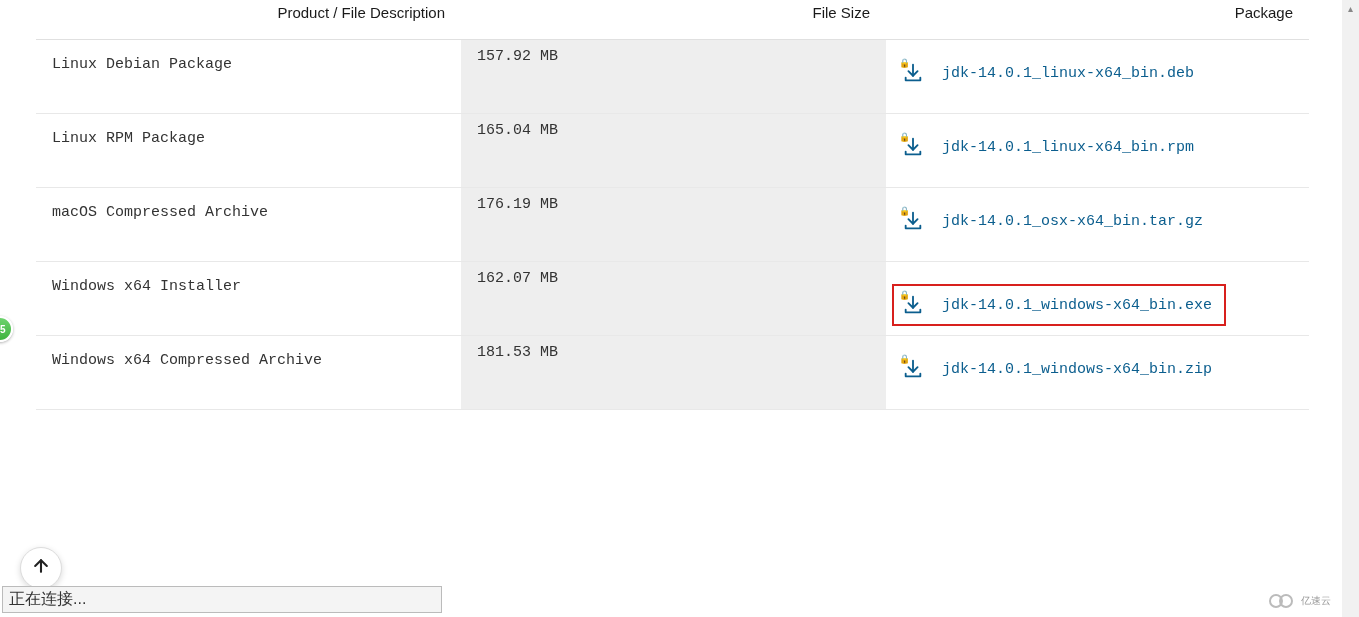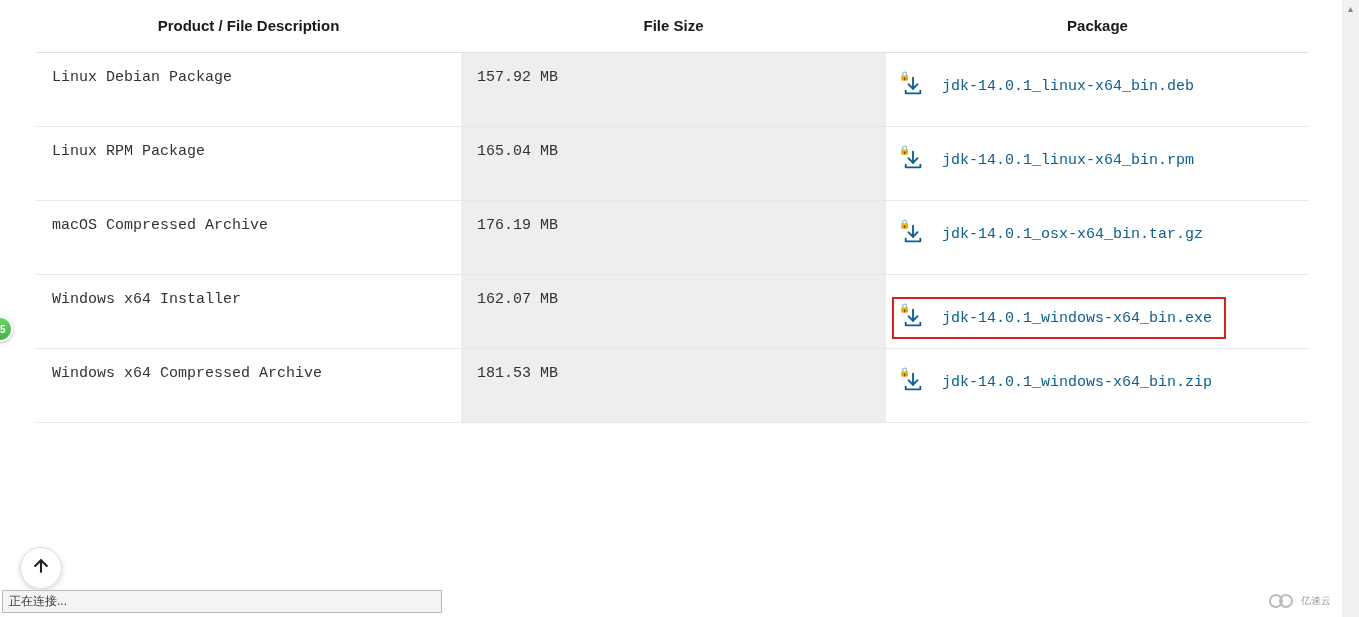--- a/index.html
+++ b/index.html
@@ -36,25 +36,25 @@
       margin-left: 36px;
       margin-right: 50px;
       background: #fff;
     }
     table {
       width: 100%;
       border-collapse: collapse;
       table-layout: fixed;
     }
     thead th {
-      text-align: center;
-      font-weight: 700;
+      text-align: right;
+      font-weight: 400;
       font-size: 15px;
       color: #1a1a1a;
-      padding: 17px 16px 18px 16px;
+      padding: 4px 16px 18px 16px;
       border-bottom: 1px solid #e0e0e0;
     }
     th.col-product { width: 425px; }
     th.col-size { width: 425px; }
     th.col-download { width: auto; }
     tbody tr {
       border-bottom: 1px solid #e8e8e8;
     }
     tbody td {
       padding: 0 16px;
@@ -62,21 +62,21 @@
       font-size: 15px;
       color: #333;
       height: 74px;
       font-family: Liberation Mono, monospace;
     }
     tbody td.cell-product {
       padding-top: 16px;
     }
     tbody td.cell-size {
       background: #eeeeee;
-      padding-top: 16px;
+      padding-top: 8px;
     }
     tbody td.cell-download {
       padding-top: 22px;
     }
     .download-link {
       display: inline-flex;
       align-items: center;
       color: #0b5e8e;
       text-decoration: none;
       font-size: 15px;
@@ -140,21 +140,21 @@
       width: 20px;
       height: 20px;
     }
     .status-bar {
       position: absolute;
       left: 2px;
       bottom: 4px;
       border: 1px solid #bbb;
       background: #f4f4f4;
       padding: 2px 6px;
-      font-size: 12px;
+      font-size: 16px;
       color: #333;
       width: 440px;
     }
     .brand-logo {
       position: absolute;
       right: 28px;
       bottom: 6px;
       color: #999;
       display: flex;
       align-items: center;

